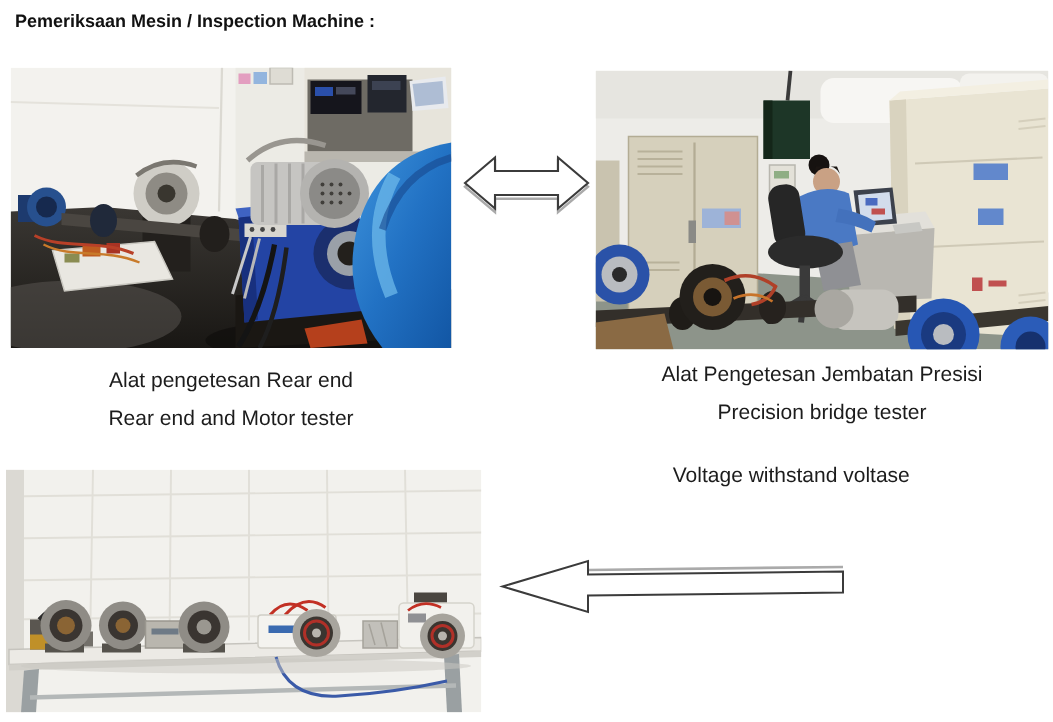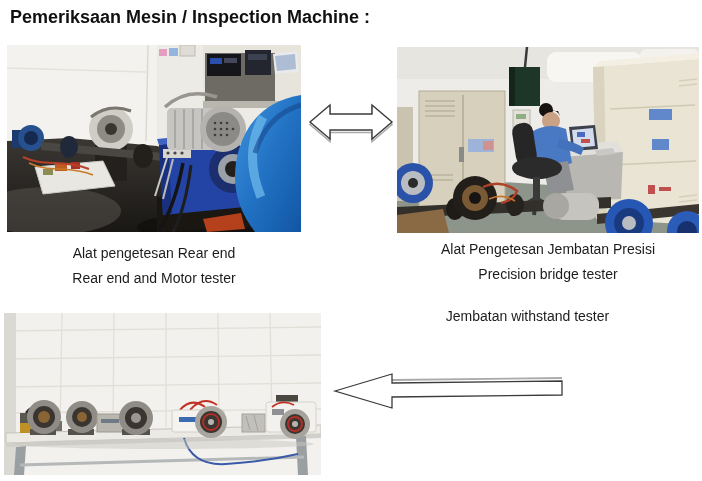--- a/index.html
+++ b/index.html
@@ -9,21 +9,21 @@
     width: 702px;
     height: 481px;
     background: #ffffff;
     font-family: "Liberation Sans", "DejaVu Sans", sans-serif;
     color: #1a1a1a;
     overflow: hidden;
   }
   .title {
     position: absolute;
     left: 10px; top: 7px;
-    font-size: 18px;
+    font-size: 12px;
     font-weight: bold;
     color: #111;
     white-space: nowrap;
   }
   figure.photo { position: absolute; overflow: hidden; }
   figure.photo svg { display: block; width: 100%; height: 100%; }
   .photo-rear-end   { left: 7px;   top: 45px;  width: 294px; height: 187px; }
   .photo-bridge     { left: 397px; top: 47px;  width: 302px; height: 186px; }
   .photo-voltage    { left: 4px;   top: 313px; width: 317px; height: 162px; }
   .caption {
@@ -257,21 +257,21 @@
   <div class="caption caption-bridge">
     <span>Alat Pengetesan Jembatan Presisi</span>
     <span>Precision bridge tester</span>
   </div>
   <div class="caption caption-rear-end">
     <span>Alat pengetesan Rear end</span>
     <span>Rear end and Motor tester</span>
   </div>
 
   <div class="caption caption-voltage">
-    <span>Jembatan withstand tester</span>
+    <span>Voltage withstand voltase</span>
   </div>
 
   <div class="arrow-left">
     <svg viewBox="0 0 238 50">
       <polyline points="60,16 230,14" fill="none" stroke="#aaaaaa" stroke-width="1.8"></polyline>
       <polygon points="3,27 60,10 60,19 230,17 230,31 60,33 60,44" fill="#ffffff" stroke="#3b3b3b" stroke-width="1.3"></polygon>
     </svg>
   </div>
 
   <figure class="photo photo-voltage" aria-label="Motors and testers lined up on table for voltage withstand test">

